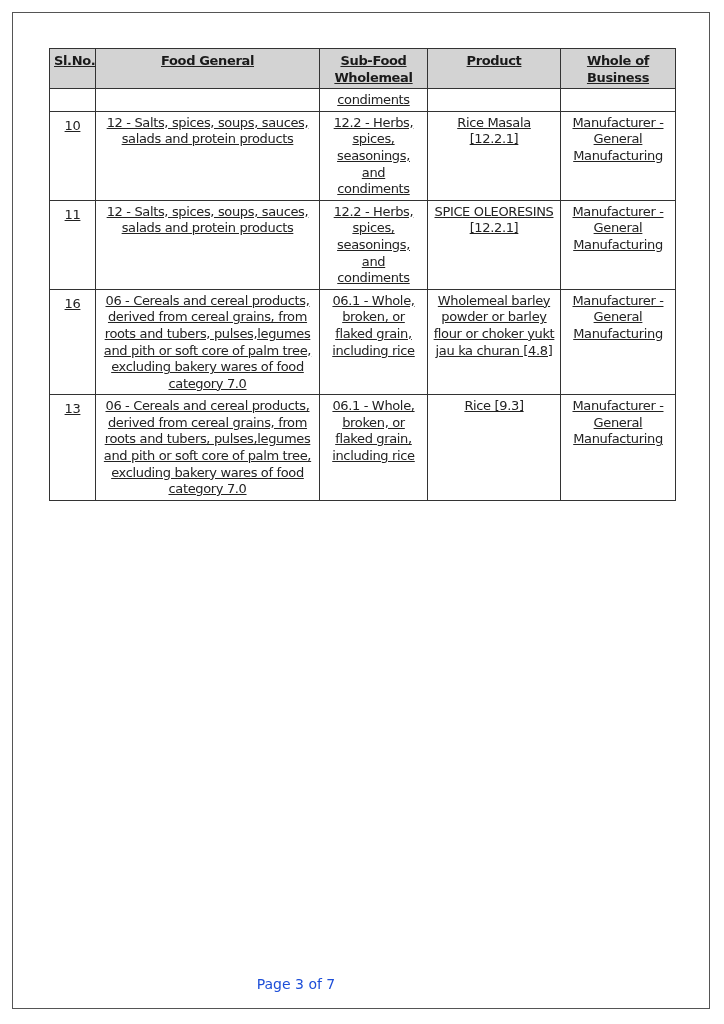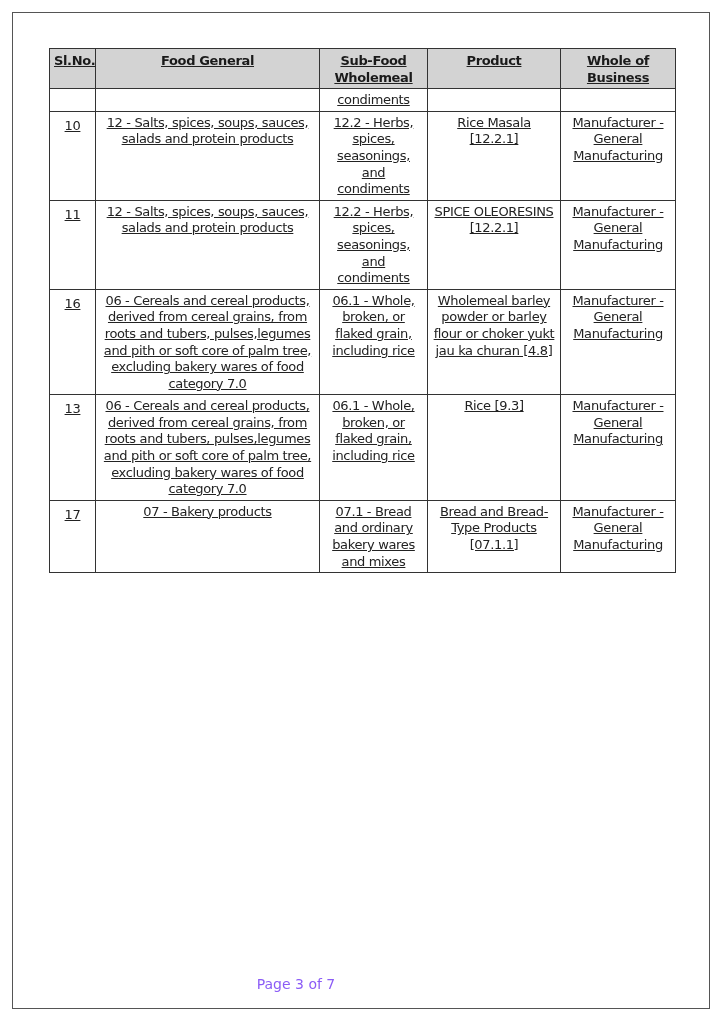--- a/index.html
+++ b/index.html
@@ -26,21 +26,21 @@
       padding: 3px 4px 2px 4px;
       letter-spacing: -0.35px;
     }
     table.data-table th {
       background: #d3d3d3; font-weight: bold; color: #1a1a1a;
       padding-top: 4px;
     }
     table.data-table td.sl { padding-top: 6px; }
     .footer {
       position: absolute; left: 0; width: 592px; top: 976px;
-      text-align: center; font-size: 14px; color: #8b5cf6;
+      text-align: center; font-size: 14px; color: #1d4ed8;
     }
   </style>
 </head>
 <body>
 
 <div class="page-border"></div>
 
 <table class="data-table">
   <colgroup>
     <col style="width:46px">
@@ -87,23 +87,16 @@
       <td>Wholemeal barley powder or barley flour or choker yukt jau ka churan [4.8]</td>
       <td>Manufacturer - General Manufacturing</td>
     </tr>
     <tr>
       <td class="sl">13</td>
       <td>06 - Cereals and cereal products, derived from cereal grains, from roots and tubers, pulses,legumes and pith or soft core of palm tree, excluding bakery wares of food category 7.0</td>
       <td>06.1 - Whole, broken, or flaked grain, including rice</td>
       <td>Rice [9.3]</td>
       <td>Manufacturer - General Manufacturing</td>
     </tr>
-    <tr>
-      <td class="sl">17</td>
-      <td>07 - Bakery products</td>
-      <td>07.1 - Bread and ordinary bakery wares and mixes</td>
-      <td>Bread and Bread-Type Products [07.1.1]</td>
-      <td>Manufacturer - General Manufacturing</td>
-    </tr>
   </tbody>
 </table>
 
 <div class="footer">Page 3 of 7</div>
 
 </body></html>

